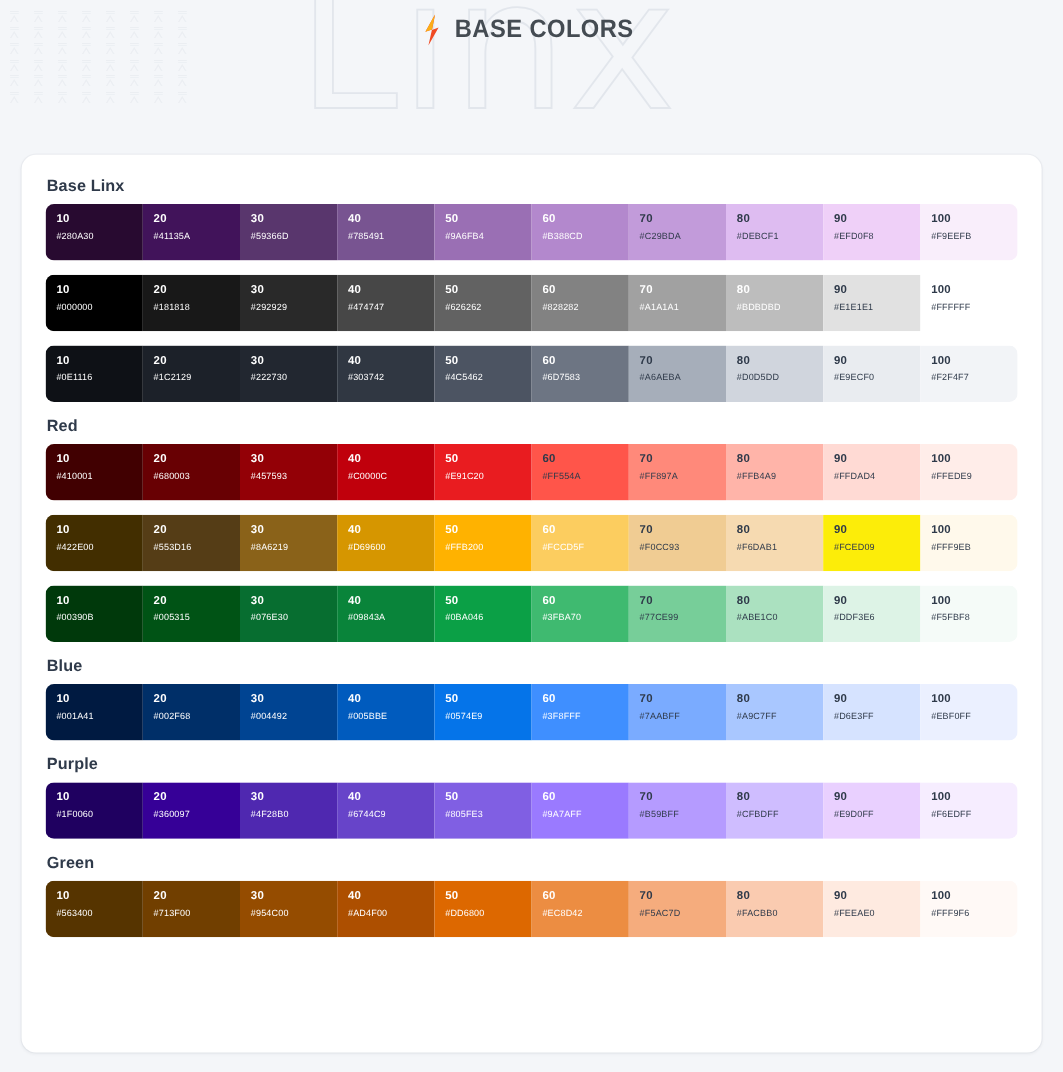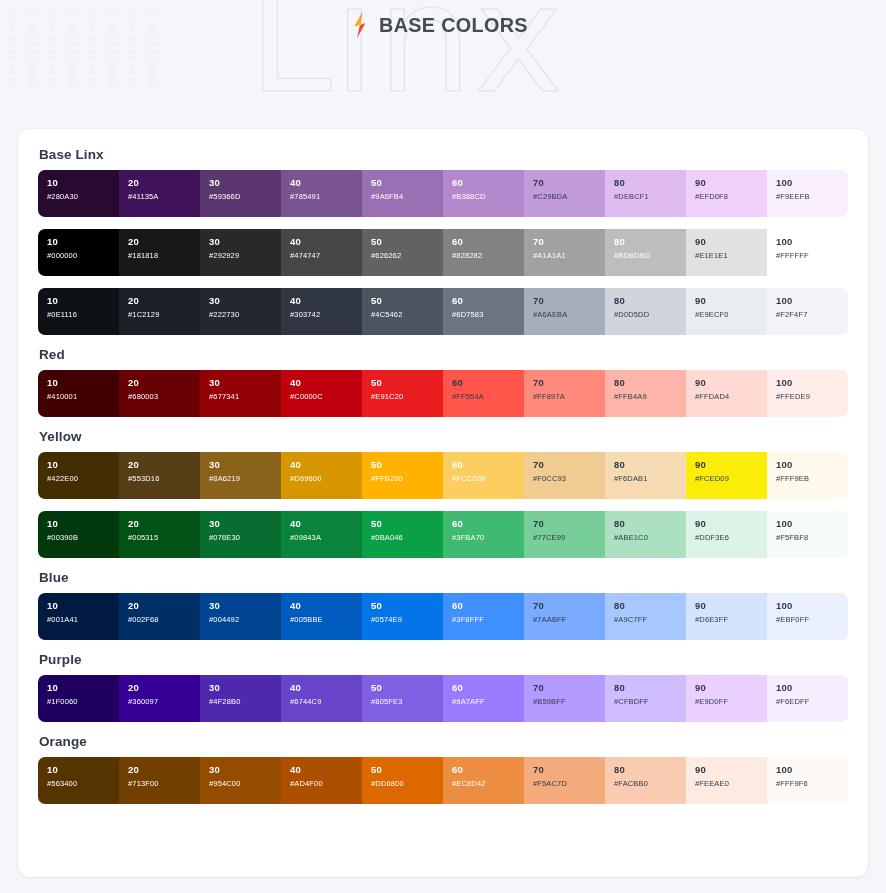--- a/index.html
+++ b/index.html
@@ -334,21 +334,21 @@
             <div class="swatch" style="background: rgb(65, 0, 1); color: rgb(255, 255, 255);">
               <span class="step">10</span>
               <span class="hex">#410001</span>
             </div>
             <div class="swatch" style="background: rgb(104, 0, 3); color: rgb(255, 255, 255);">
               <span class="step">20</span>
               <span class="hex">#680003</span>
             </div>
             <div class="swatch" style="background: rgb(147, 0, 6); color: rgb(255, 255, 255);">
               <span class="step">30</span>
-              <span class="hex">#677341</span>
+              <span class="hex">#457593</span>
             </div>
             <div class="swatch" style="background: rgb(192, 0, 12); color: rgb(255, 255, 255);">
               <span class="step">40</span>
               <span class="hex">#C0000C</span>
             </div>
             <div class="swatch" style="background: rgb(233, 28, 32); color: rgb(255, 255, 255);">
               <span class="step">50</span>
               <span class="hex">#E91C20</span>
             </div>
             <div class="swatch" style="background: rgb(255, 85, 74); color: rgb(47, 58, 74);">
@@ -367,21 +367,20 @@
               <span class="step">90</span>
               <span class="hex">#FFDAD4</span>
             </div>
             <div class="swatch" style="background: rgb(255, 237, 233); color: rgb(47, 58, 74);">
               <span class="step">100</span>
               <span class="hex">#FFEDE9</span>
             </div>
           </div>
         </div>
         <div class="group">
-          <div class="group-title">Yellow</div>
           <div class="swatch-row">
             <div class="swatch" style="background: rgb(66, 46, 0); color: rgb(255, 255, 255);">
               <span class="step">10</span>
               <span class="hex">#422E00</span>
             </div>
             <div class="swatch" style="background: rgb(85, 61, 22); color: rgb(255, 255, 255);">
               <span class="step">20</span>
               <span class="hex">#553D16</span>
             </div>
             <div class="swatch" style="background: rgb(138, 98, 25); color: rgb(255, 255, 255);">
@@ -546,21 +545,21 @@
               <span class="step">90</span>
               <span class="hex">#E9D0FF</span>
             </div>
             <div class="swatch" style="background: rgb(246, 237, 255); color: rgb(47, 58, 74);">
               <span class="step">100</span>
               <span class="hex">#F6EDFF</span>
             </div>
           </div>
         </div>
         <div class="group">
-          <div class="group-title">Orange</div>
+          <div class="group-title">Green</div>
           <div class="swatch-row">
             <div class="swatch" style="background: rgb(86, 52, 0); color: rgb(255, 255, 255);">
               <span class="step">10</span>
               <span class="hex">#563400</span>
             </div>
             <div class="swatch" style="background: rgb(113, 63, 0); color: rgb(255, 255, 255);">
               <span class="step">20</span>
               <span class="hex">#713F00</span>
             </div>
             <div class="swatch" style="background: rgb(149, 76, 0); color: rgb(255, 255, 255);">

